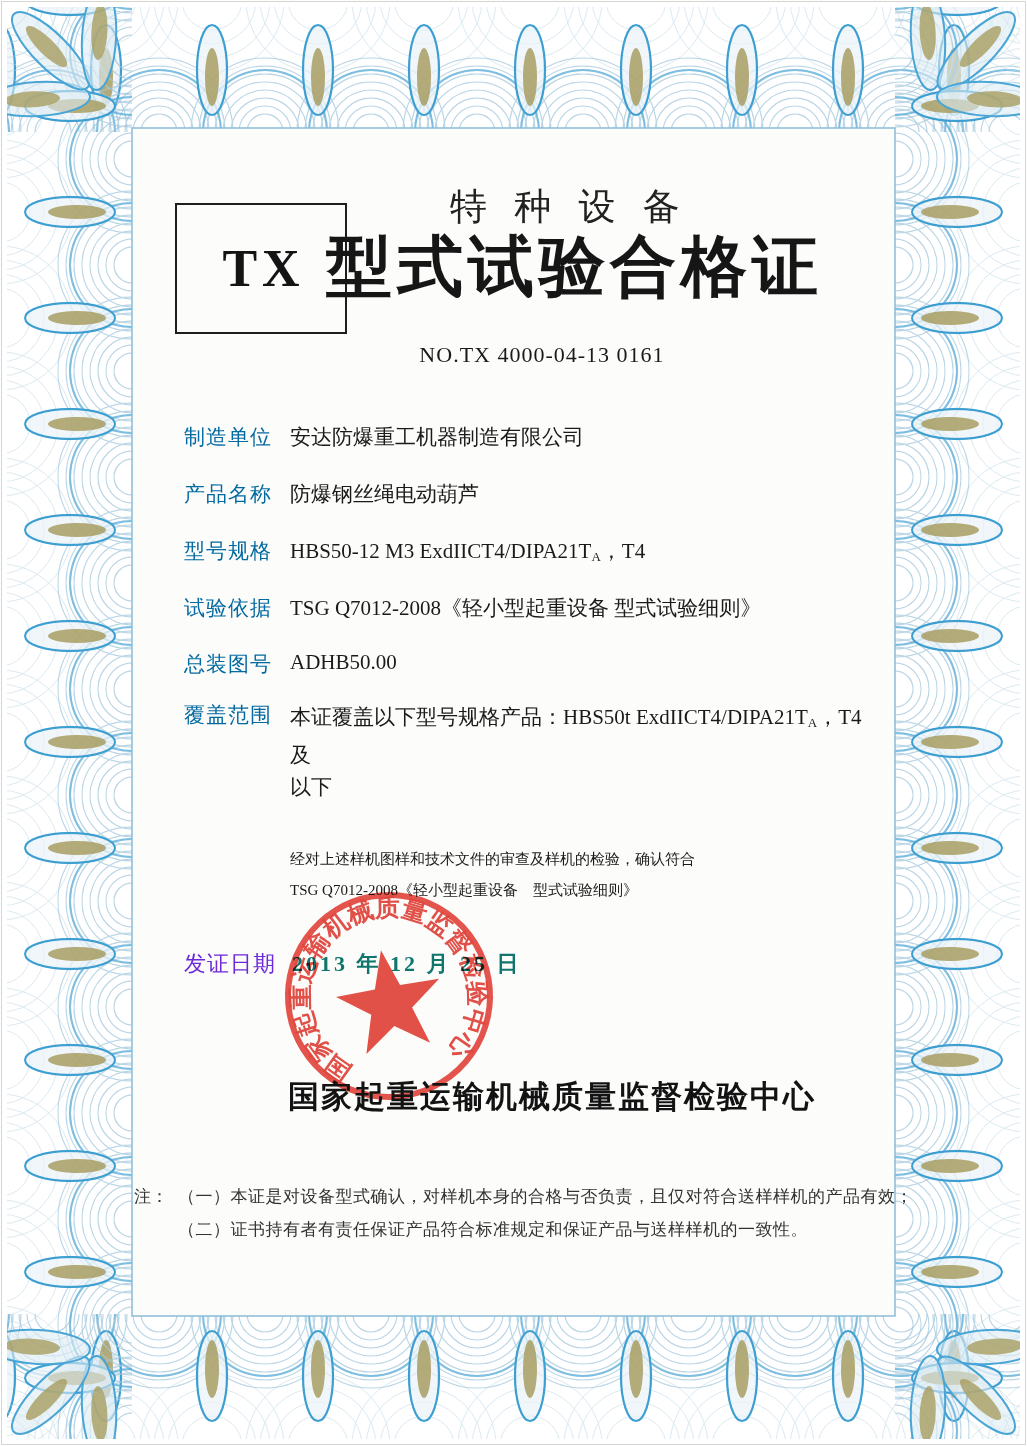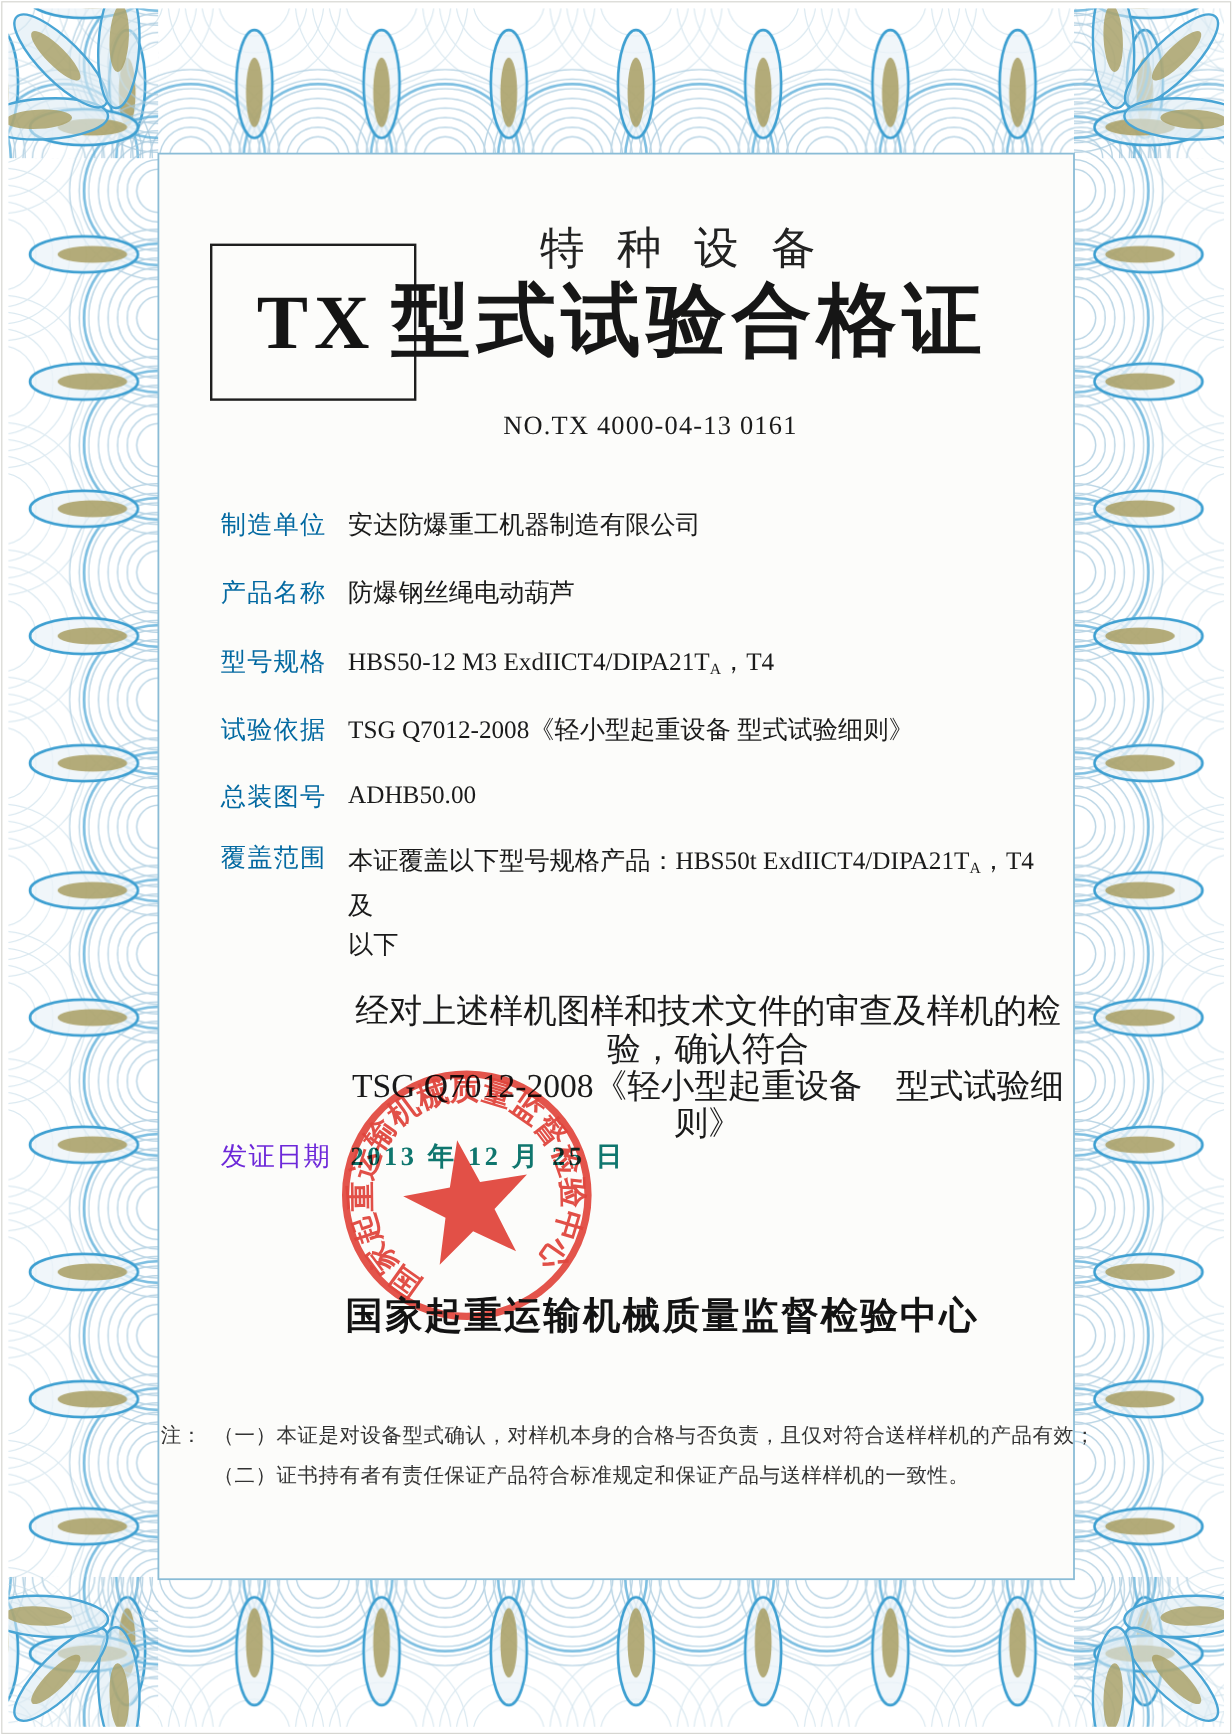--- a/index.html
+++ b/index.html
@@ -14,21 +14,21 @@
     position:absolute;left:132px;top:132px;width:763px;height:1182px;
     z-index:2;background:transparent;
   }
   .abs{position:absolute;}
   
   .tx-box{
     left:43px;top:71px;width:168px;height:127px;
     border:2.5px solid #1e1e1e;display:flex;align-items:center;justify-content:center;
   }
   .tx-box span{
-    font-size:64px;font-weight:bold;letter-spacing:5px;color:#141414;
+    font-size:52px;font-weight:bold;letter-spacing:5px;color:#141414;
     font-family:"Liberation Serif","DejaVu Serif",serif;padding-left:5px;
   }
   .supertitle{
     left:318px;top:50px;font-size:37px;letter-spacing:9px;color:#222;
     white-space:nowrap;font-weight:500;
   }
   .main-title{
     left:194px;top:90px;font-size:66px;font-weight:bold;letter-spacing:5px;
     color:#161616;white-space:nowrap;
   }
@@ -37,21 +37,21 @@
     font-size:22px;font-weight:normal;letter-spacing:1px;color:#1a1a1a;
   }
   
   .row{left:0;width:763px;font-size:21px;white-space:nowrap;}
   .row .lbl{position:absolute;left:52px;top:0;letter-spacing:1px;color:#0369a1;}
   .row .val{position:absolute;left:158px;top:0;color:#1a1a1a;}
   .val{font-family:"Liberation Serif","DejaVu Serif",serif;}
   .sub{font-size:0.62em;vertical-align:-0.25em;}
   .wrap2{white-space:normal;line-height:32px;width:590px;}
   
-  .statement{left:158px;top:696px;width:600px;font-size:28px;line-height:31px;color:#1a1a1a;text-align:center;}
+  .statement{left:158px;top:712px;width:600px;font-size:15px;line-height:31px;color:#1a1a1a;}
   
   .issue{left:0;top:817px;width:763px;font-size:22px;}
   .issue .lbl{position:absolute;left:52px;top:0;letter-spacing:1px;color:#6d28d9;}
   .issue .val{position:absolute;left:160px;top:0;font-weight:bold;letter-spacing:3px;color:#0f766e;}
   
   .seal{left:141px;top:748px;width:232px;height:232px;mix-blend-mode:multiply;opacity:0.9;}
   
   .authority{
     left:72px;top:944px;width:696px;text-align:center;
     font-size:31px;font-weight:bold;letter-spacing:2px;color:#131313;white-space:nowrap;

